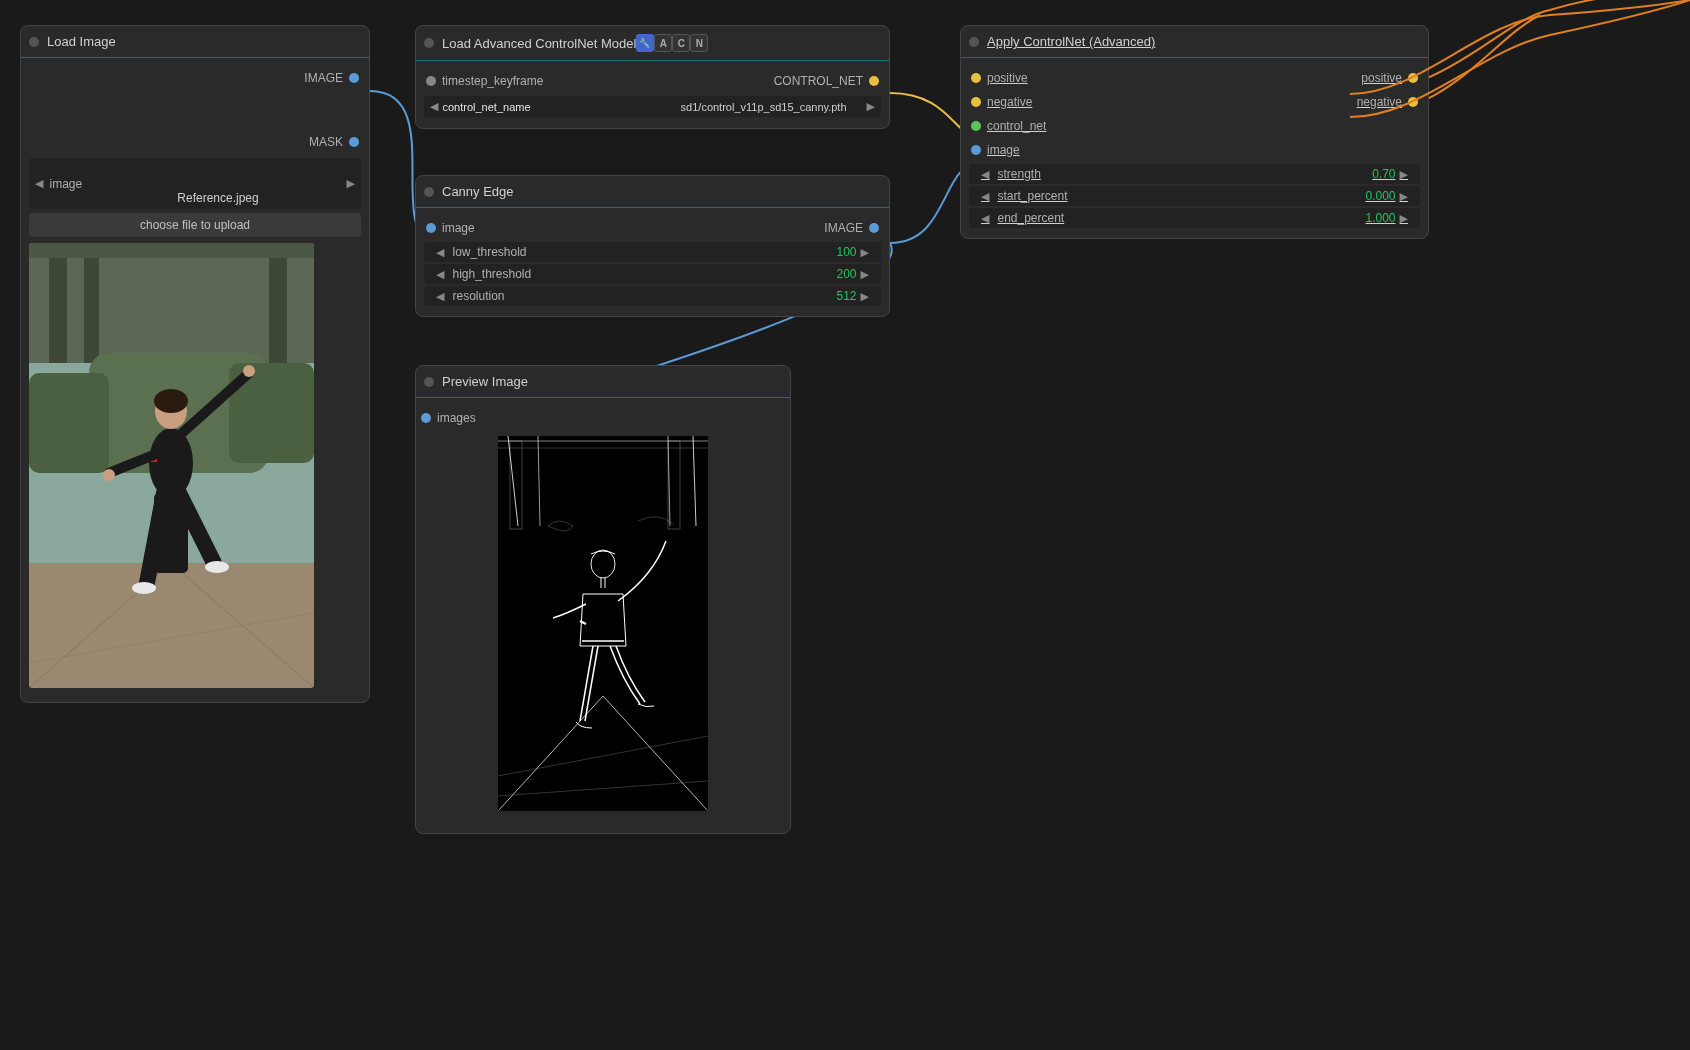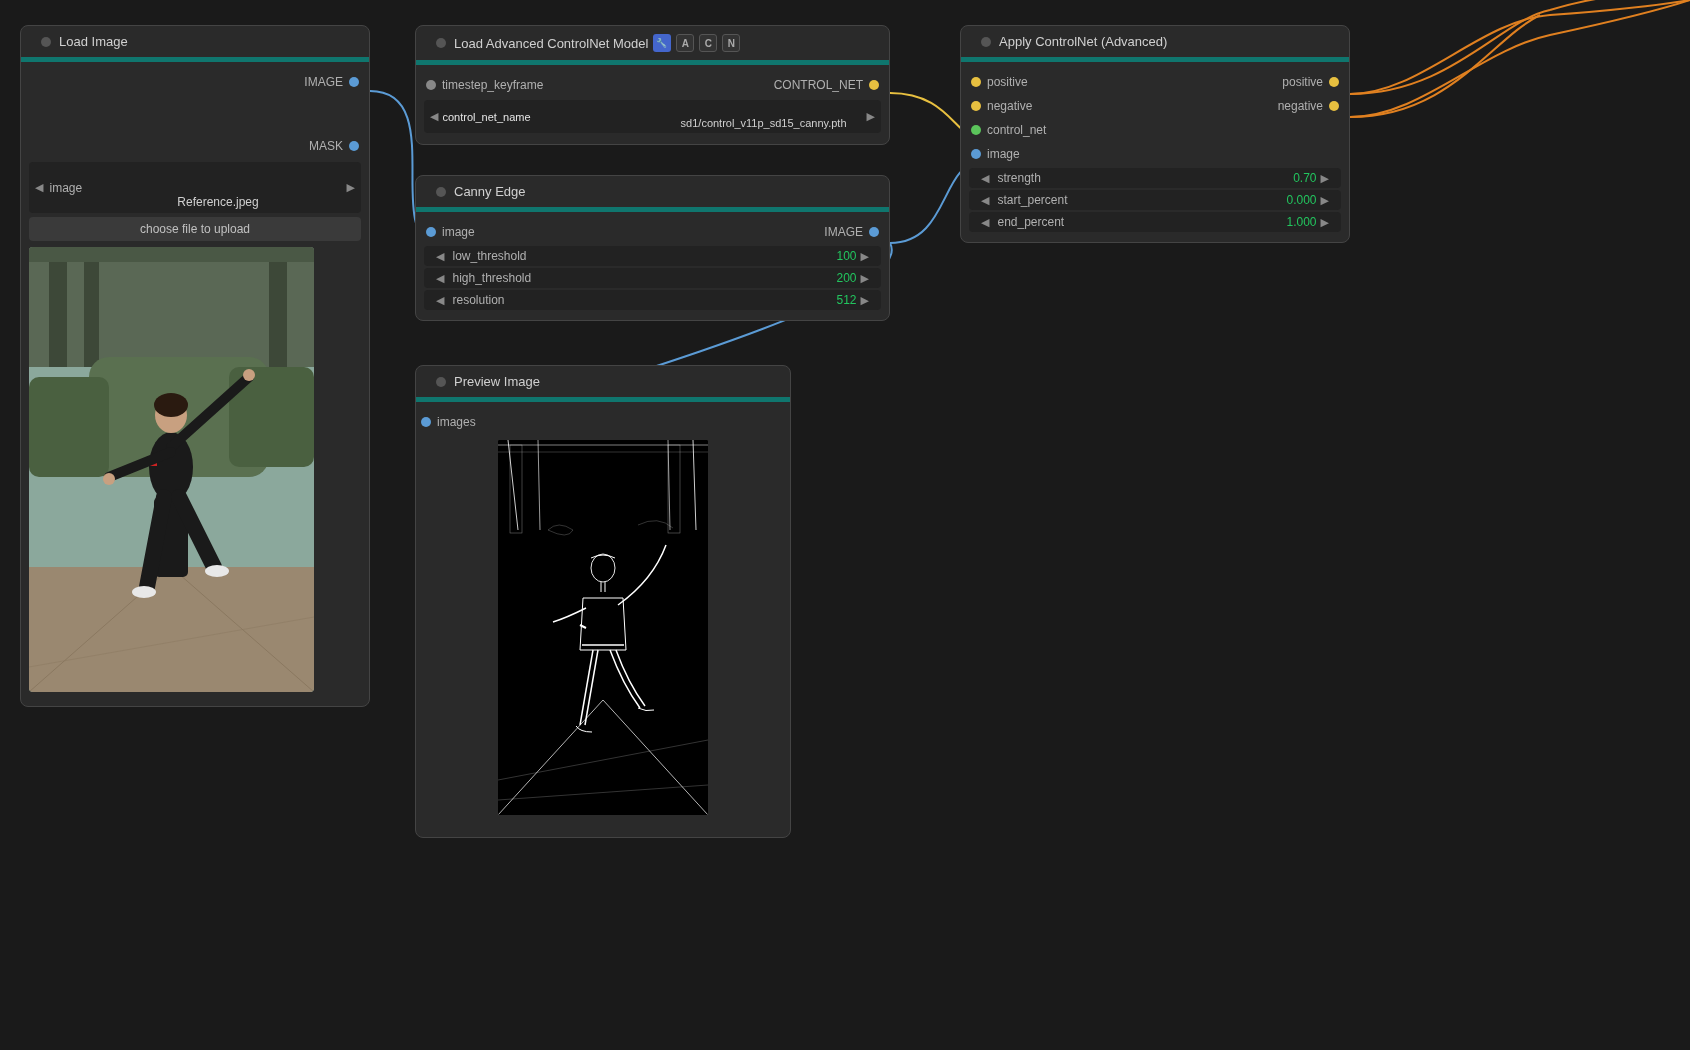--- a/index.html
+++ b/index.html
@@ -18,22 +18,22 @@
       position: absolute;
       background: #2a2a2a;
       border-radius: 8px;
       border: 1px solid #444;
       min-width: 200px;
     }
 
     .node-header {
       display: flex;
       align-items: center;
-      padding: 8px 20px;
-      border-bottom: 5px solid #0f766e;
+      padding: 8px 8px;
+      border-bottom: 1px solid #0f766e;
       gap: 8px;
     }
 
     .node-dot {
       width: 10px;
       height: 10px;
       border-radius: 50%;
       background: #555;
       flex-shrink: 0;
     }
@@ -180,21 +180,22 @@
 
     #node-load-controlnet {
       left: 415px;
       top: 25px;
       width: 475px;
     }
 
     #node-apply-controlnet {
       left: 960px;
       top: 25px;
-      width: 390px;
+      width: 469px;
+      text-decoration: underline;
     }
 
     #node-canny {
       left: 415px;
       top: 175px;
       width: 475px;
     }
 
     #node-preview {
       left: 415px;
@@ -222,35 +223,34 @@
       border-radius: 3px;
       font-size: 10px;
       font-weight: bold;
     }
     .badge-blue { background: #4466cc; color: white; }
     .badge-dark { background: #333; color: #aaa; border: 1px solid #555; }
 
     .node-title-row {
       display: flex;
       align-items: center;
-      gap: 5px;
     }
 
     
     .controlnet-row {
       display: flex;
       align-items: center;
       margin: 3px 8px;
       background: #222;
       border-radius: 4px;
       padding: 4px 6px;
     }
     .controlnet-arrow { color: #888; font-size: 11px; }
     .controlnet-label { font-size: 11px; color: #e5e5e5; margin-left: 4px; min-width: 100px; }
-    .controlnet-value { flex: 1; font-size: 11px; color: #d0d0d0; text-align: right; padding-right: 20px; margin-top: 13px; }
+    .controlnet-value { flex: 1; font-size: 11px; color: #d0d0d0; text-align: right; padding-right: 20px; }
     .controlnet-arrow-right { color: #888; font-size: 11px; }
   </style>
 </head>
 <body>
 
 <svg class="connections-svg">
 
   <path d="M 370 91 C 450 91, 380 243, 440 243" stroke="#5b9bd5" stroke-width="2" fill="none"></path>
 
   <path d="M 890 243 C 950 243, 940 162, 982 162" stroke="#5b9bd5" stroke-width="2" fill="none"></path>

